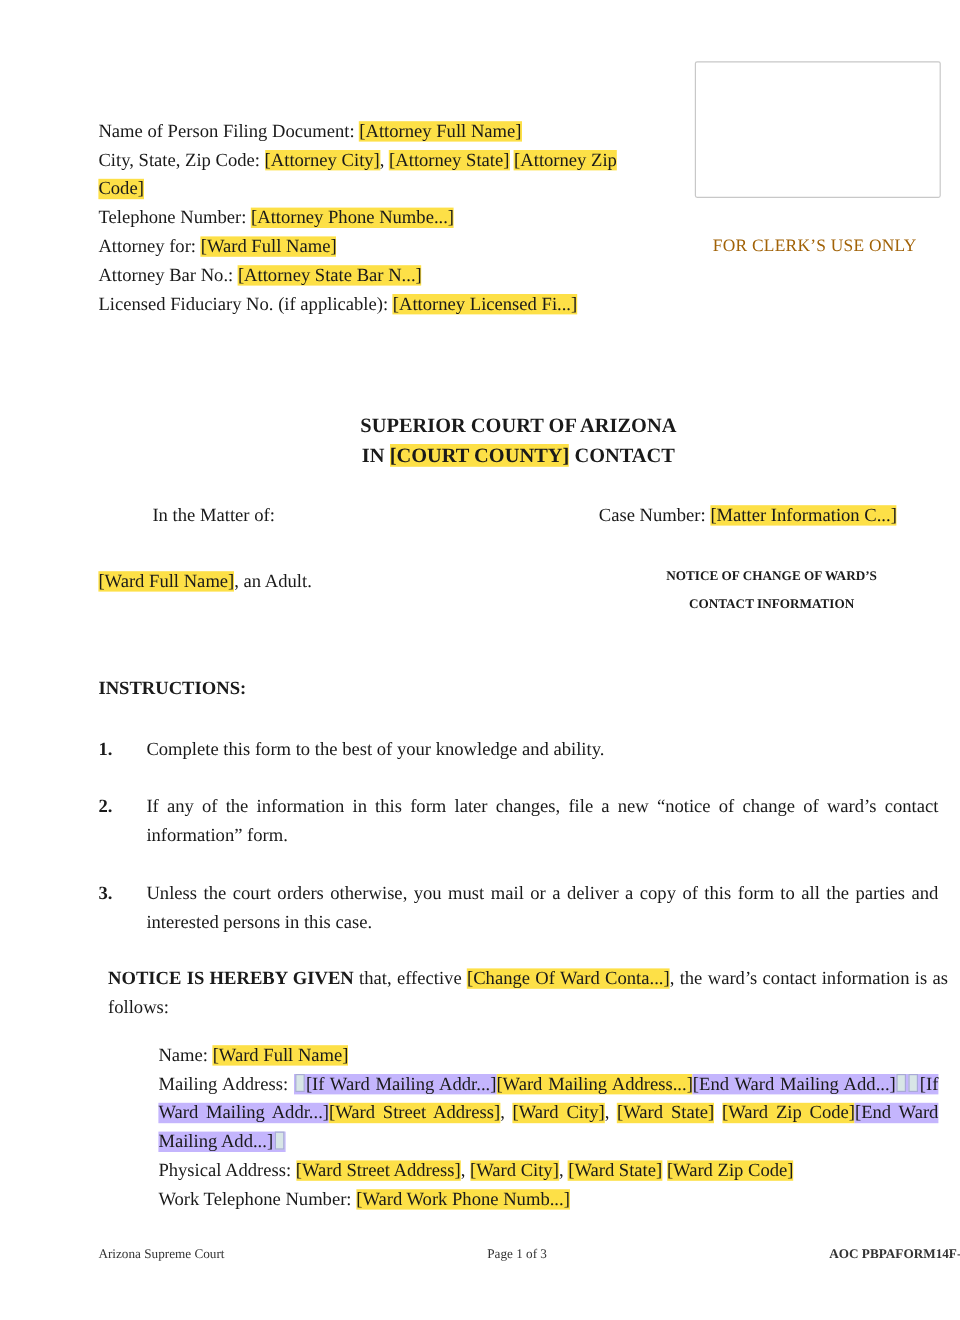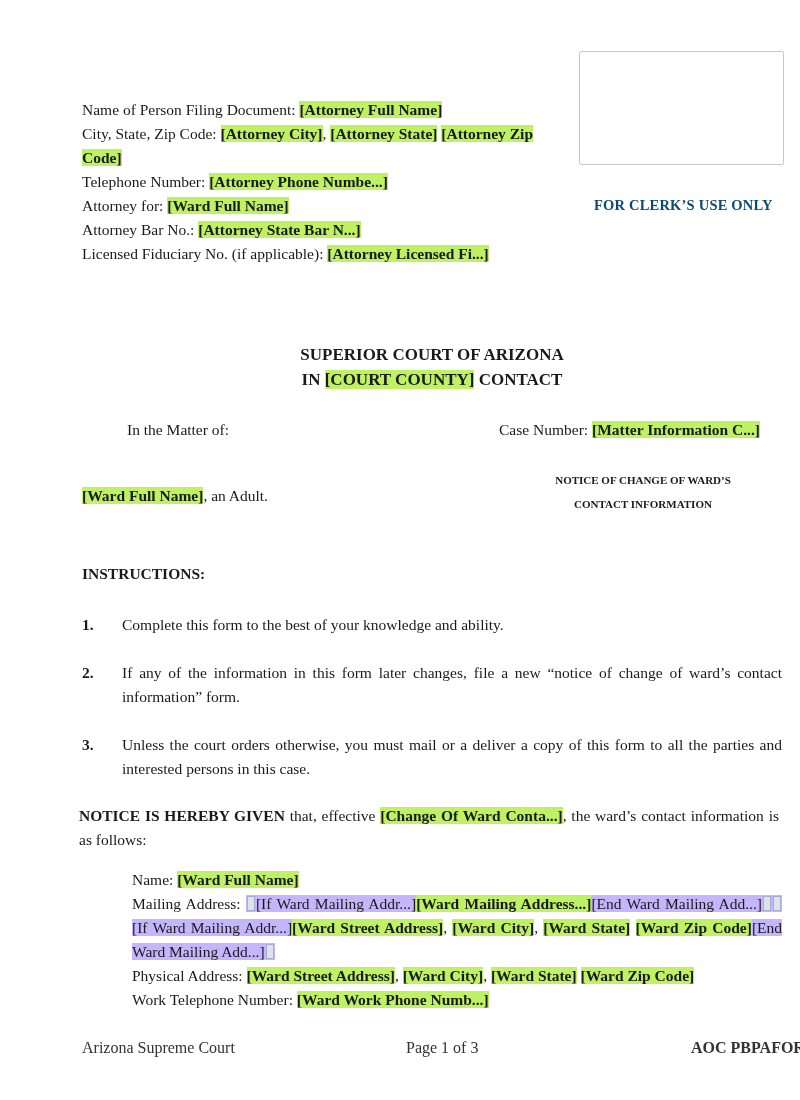--- a/index.html
+++ b/index.html
@@ -1,38 +1,38 @@
 <!DOCTYPE html>
 <html><head>
 <meta charset="utf-8">
 <style>
   html, body { margin:0; padding:0; background:#ffffff; }
   body { width:800px; height:1100px; position:relative; overflow:hidden;
          font-family:"Liberation Serif", "DejaVu Serif", serif; color:#1a1a1a; font-size:15.5px; }
-  .hl { background:#bef264;font-weight:bold; }
+  .hl { background:#fde047; }
   .gr { background:#c4b5fd; }
   .mk { display:inline-block; width:6px; height:13px; vertical-align:-2px; border:1px solid #a9a9d8; background:#d8e6e6; margin:0 1px; }
   .abs { position:absolute; }
   .header-block { left:82px; top:98px; width:480px; line-height:24px; }
   .header-block div { white-space:nowrap; }
   .clerk-box { left:579px; top:51px; width:203px; height:112px; border:1px solid #c8c8c8; border-radius:2px; }
-  .clerk-label { left:594px; top:197px; color:#0c4a6e; font-size:14.5px; letter-spacing:0.2px;font-weight:bold; }
+  .clerk-label { left:594px; top:197px; color:#a16207; font-size:14.5px; letter-spacing:0.2px; }
   .court-title { left:0; width:864px; top:342px; text-align:center; font-weight:bold; font-size:17px; line-height:25px; }
   .matter { left:82px; top:421px;margin-left:45px; }
   .case-num { left:499px; top:421px; white-space:nowrap; }
   .notice-title { left:498px; top:468px; width:290px; text-align:center; font-weight:bold; font-size:11px; line-height:24px; }
-  .ward-adult { left:82px; top:487px; }
+  .ward-adult { left:82px; top:476px; }
   .instr-title { left:82px; top:565px; font-weight:bold; }
   .item { left:82px; width:700px; line-height:24px; }
   .item .num { position:absolute; left:0; top:0; font-weight:bold; }
   .item .txt { margin-left:40px; text-align:justify; }
-  .notice-para { left:79px; top:804px; width:700px; line-height:24px; text-align:justify; }
+  .notice-para { left:90px; top:804px; width:700px; line-height:24px; text-align:justify; }
   .contact { left:132px; top:868px; width:650px; line-height:24px; }
   .contact .j { text-align:justify; }
-  .footer { top:1039px; font-size:16px; color:#333; }
+  .footer { top:1039px; font-size:11px; color:#333; }
 </style>
 </head>
 <body>
 
 <div class="abs header-block">
   <div>
     <span>Name of Person Filing Document: </span><span class="hl">[Attorney Full Name]</span>
   </div>
   <div>
     <span>City, State, Zip Code: </span><span class="hl">[Attorney City]</span>, <span class="hl">[Attorney State]</span> <span class="hl">[Attorney Zip</span>

